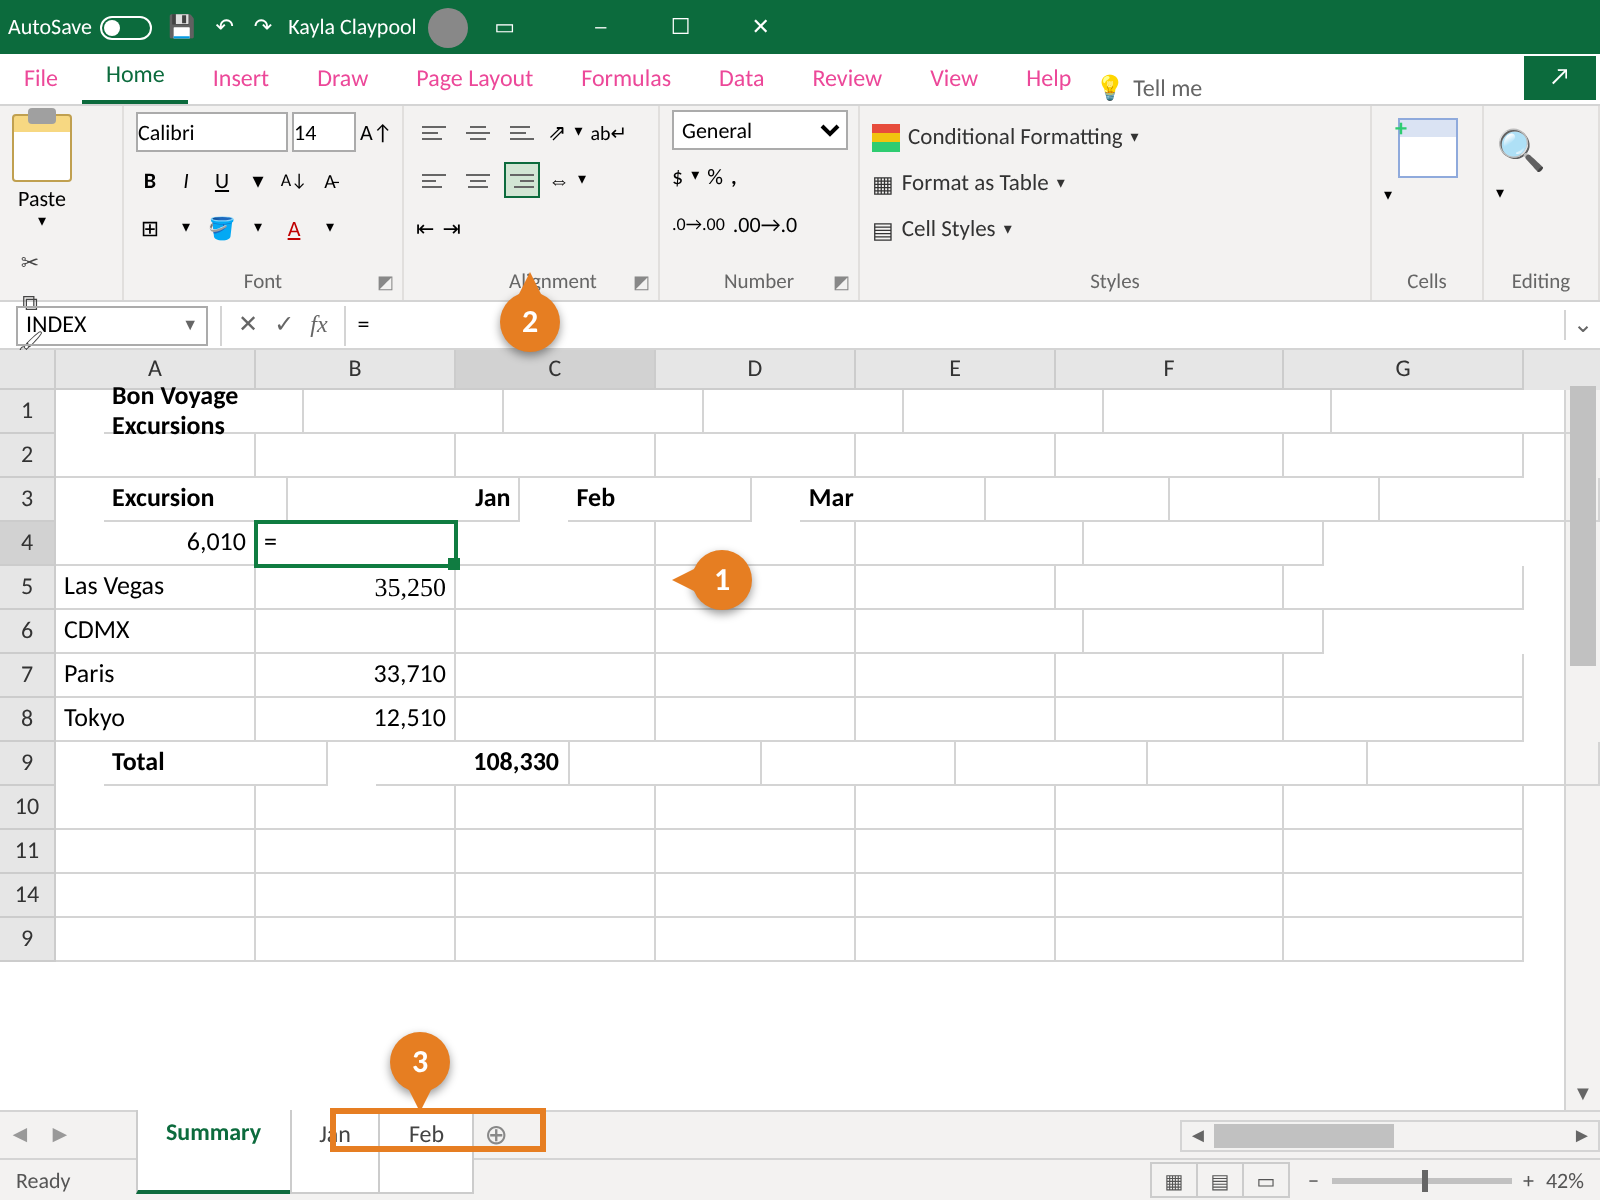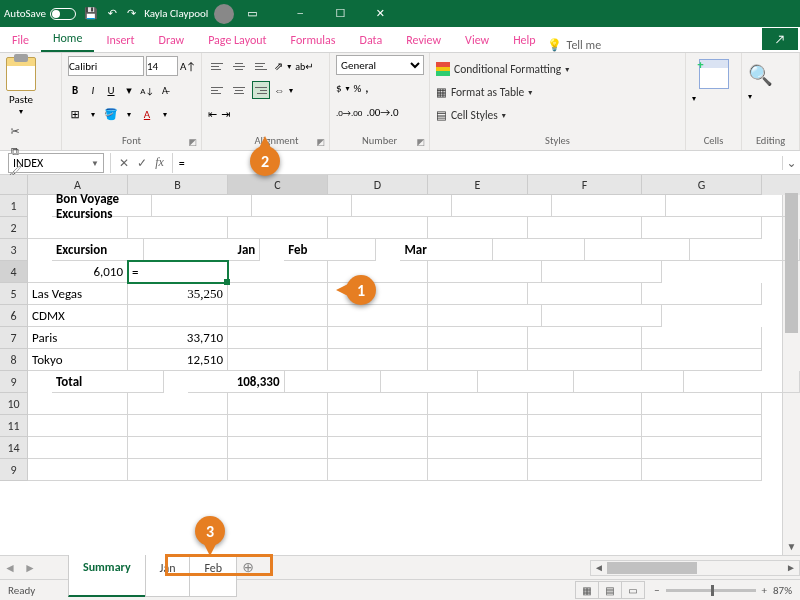--- a/index.html
+++ b/index.html
@@ -511,20 +511,20 @@
   <div class="spacer"></div>
   <div class="views">
     <div>▦</div>
     <div>▤</div>
     <div>▭</div>
   </div>
   <div class="zoom">
     <span>−</span>
     <div class="slider"></div>
     <span>+</span>
-    <span>87%</span>
+    <span>42%</span>
   </div>
 </div>
 
 <div class="callout pointer p1">1</div>
 <div class="callout pointer p2">2</div>
 <div class="callout pointer p3">3</div>
 <div class="callout-box"></div>
 
 </body></html>

